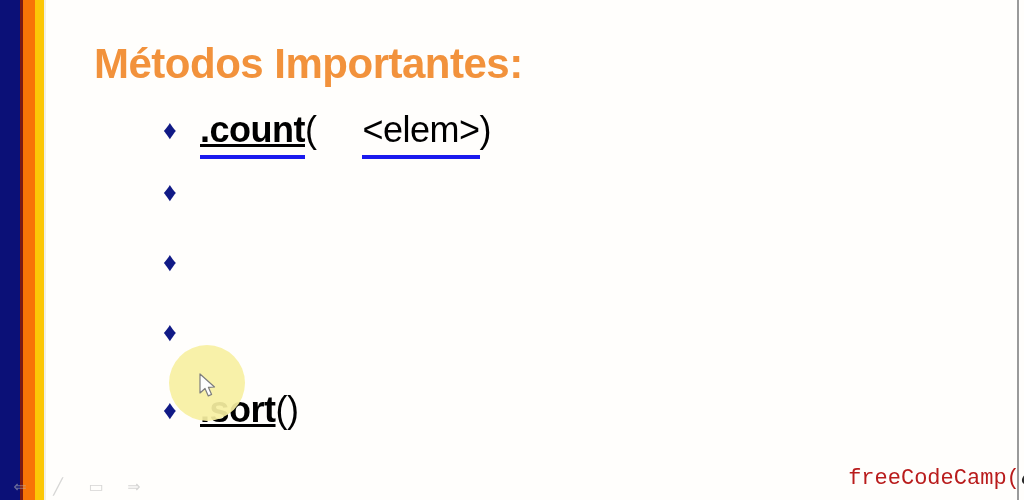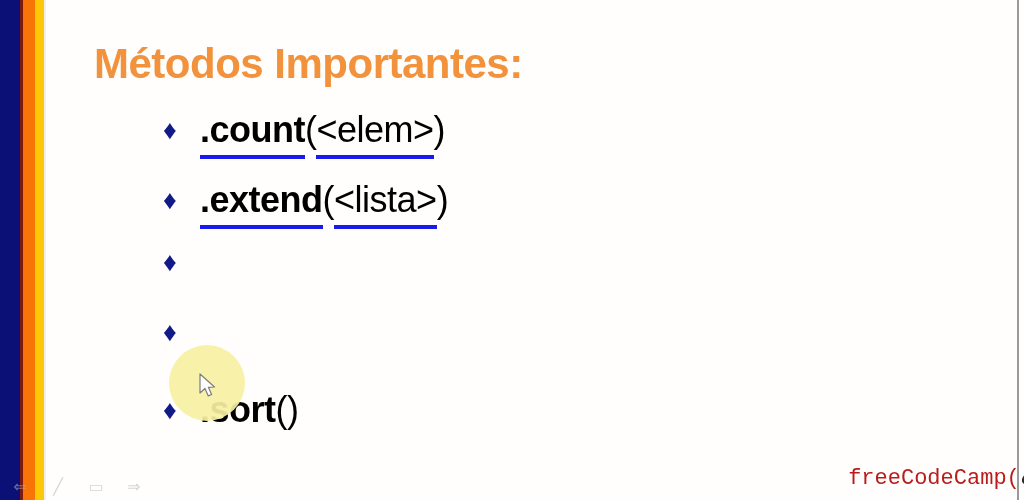--- a/index.html
+++ b/index.html
@@ -83,25 +83,27 @@
     font-size: 36px;
     color: #000000;
     line-height: 1;
     position: relative;
     top: 0;
   }
 
   .method-name {
     font-weight: bold;
     letter-spacing: -0.5px;
+    text-decoration: underline;
   }
 
   .arg-name {
     font-weight: normal;
     letter-spacing: -0.5px;
+    margin-left: 46px;
   }
 
   .paren {
     font-weight: normal;
     letter-spacing: -0.5px;
   }
 
   
   .ul {
     position: relative;
@@ -186,21 +188,20 @@
 
   <div class="bullet-list">
 
     <div class="bullet-row">
       <span class="bullet-marker">♦</span>
       <span class="bullet-text"><span class="method-name ul">.count</span><span class="paren">(</span><span class="arg-name ul">&lt;elem&gt;</span><span class="paren">)</span></span>
     </div>
 
     <div class="bullet-row">
       <span class="bullet-marker">♦</span>
-      <span class="bullet-text"><span class="method-name ul">.extend</span><span class="paren">(</span><span class="arg-name ul">&lt;lista&gt;</span><span class="paren">)</span></span>
     </div>
 
     <div class="bullet-row">
       <span class="bullet-marker">♦</span>
     </div>
 
     <div class="bullet-row">
       <span class="bullet-marker">♦</span>
     </div>
 

